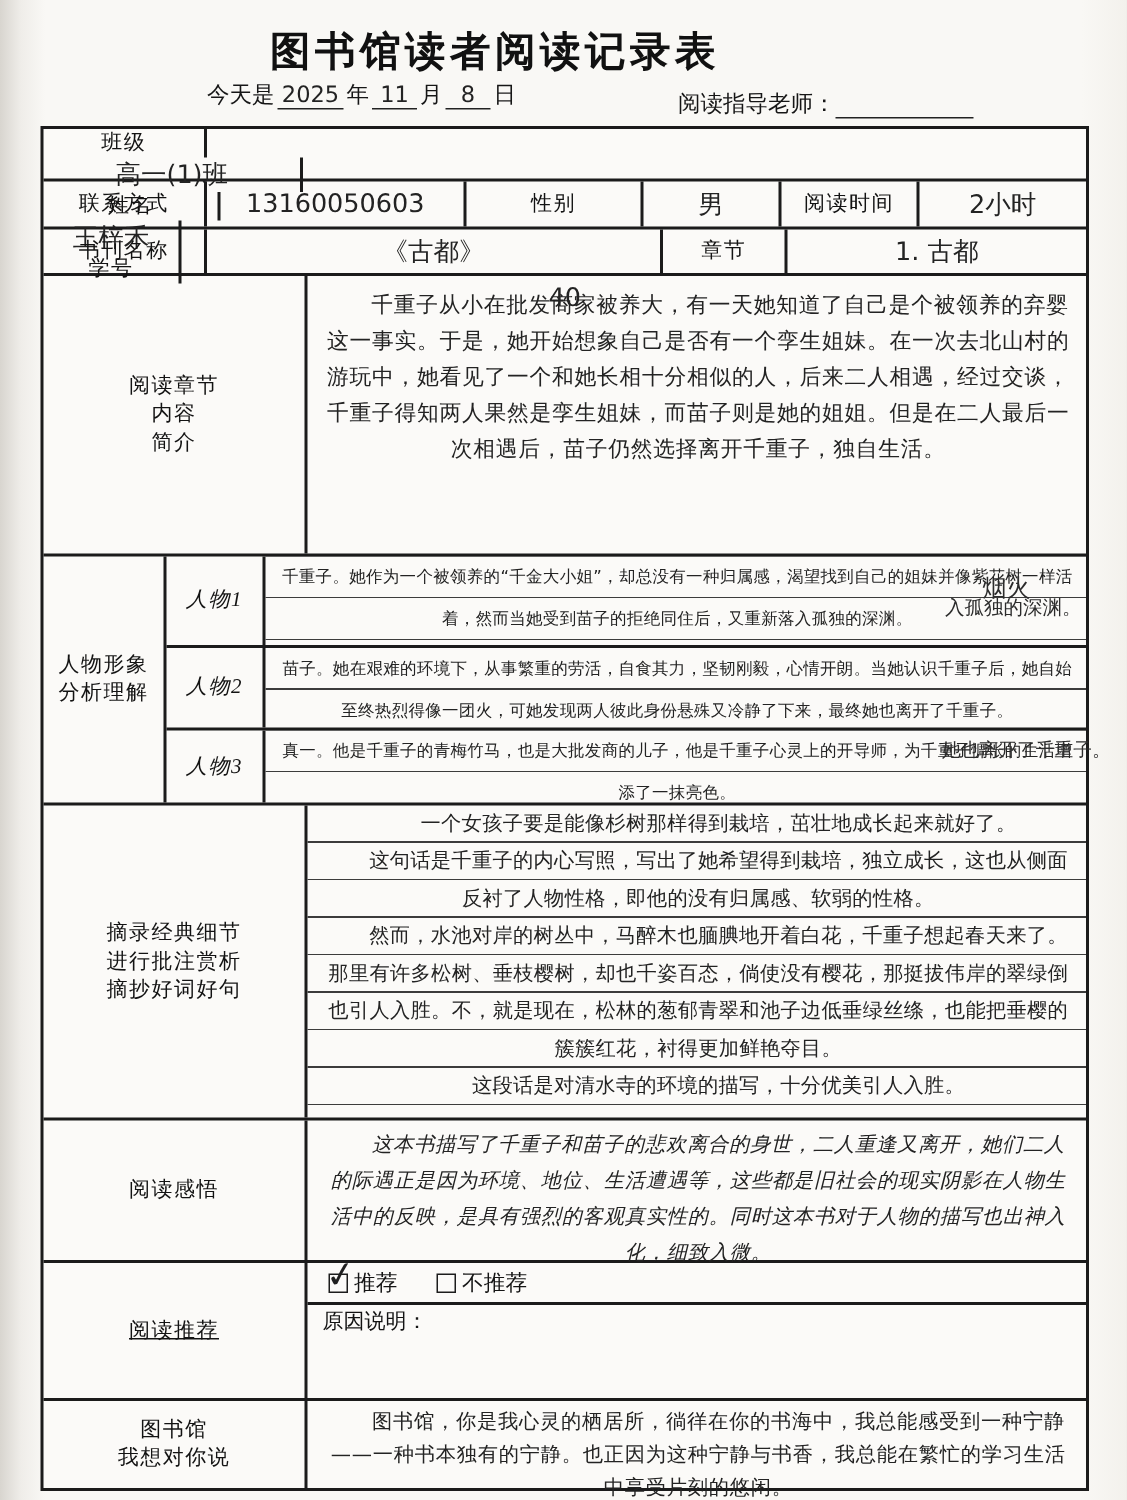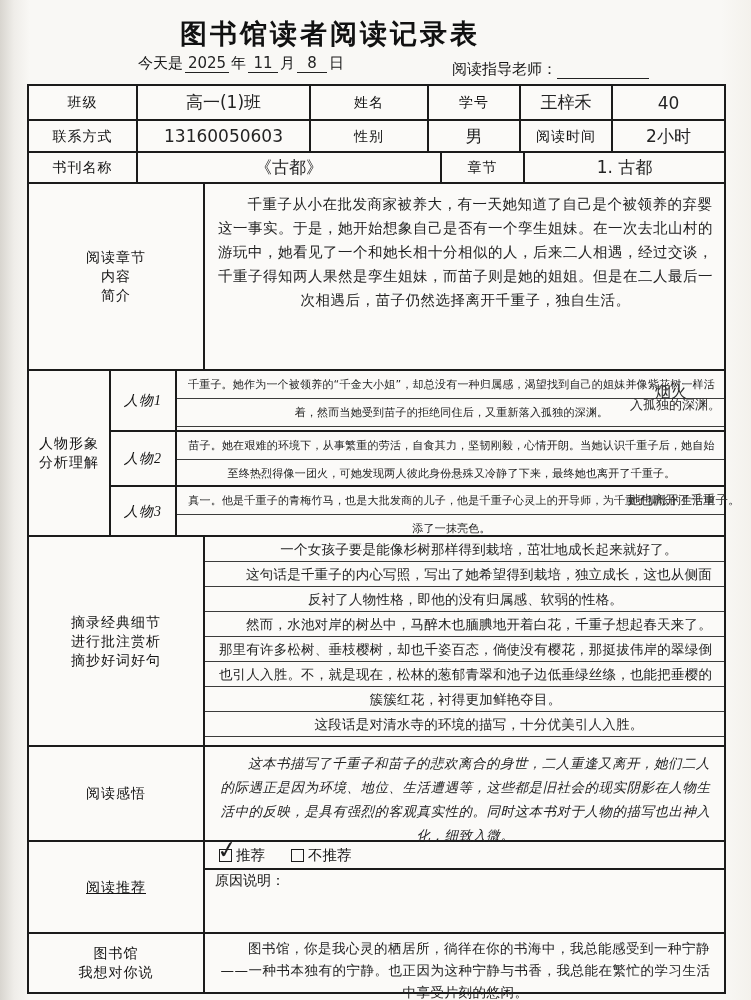--- a/index.html
+++ b/index.html
@@ -17,21 +17,21 @@
   .tblank{display:inline-block;width:92px;border-bottom:1.6px solid #222;height:14px;vertical-align:bottom;}
   .hw{font-family:"DejaVu Sans","Liberation Sans",sans-serif;color:#232323;font-weight:500;}
   .tbl{position:absolute;left:27px;top:84px;width:699px;border:2.5px solid #1b1b1b;box-sizing:border-box;background:rgba(255,255,255,0.35);}
   .row{display:flex;border-bottom:2px solid #1b1b1b;box-sizing:border-box;}
   .row:last-child{border-bottom:none;}
   .cell{border-right:2px solid #1b1b1b;box-sizing:border-box;display:flex;align-items:center;justify-content:center;overflow:visible;}
   .cell:last-child{border-right:none;}
   .lab{font-size:14px;color:#131313;letter-spacing:1px;text-align:center;line-height:19px;}
   .val{font-size:17px;}
   .wr{align-items:flex-start;justify-content:flex-start;text-align:center;display:block;}
-  .r1{height:35px;}.r2{height:32px;}.r3{height:31px;}
+  .r1{height:35px;flex-direction:column;}.r2{height:32px;}.r3{height:31px;}
   .w109{width:109px;flex:none;}.w173{width:173px;flex:none;}.w118{width:118px;flex:none;}
   .w92{width:92px;flex:none;}.w304{width:304px;flex:none;}.w83{width:83px;flex:none;}
   .w160{width:176px;flex:none;}.w82{width:82px;flex:none;}.w66{width:66px;flex:none;font-style:italic;}
   .fx{flex:1;min-width:0;}
   .r4{height:187px;}
   .para{font-size:14.5px;line-height:24px;padding:8px 10px 0 12px;text-indent:2em;letter-spacing:0.5px;}
   .r5sub{display:flex;border-bottom:2px solid #1b1b1b;box-sizing:border-box;}
   .r5sub:last-child{border-bottom:none;}
   .h61{height:61px;}.h55{height:55px;}.h48{height:48px;}
   .ruled28{background-image:repeating-linear-gradient(to bottom,transparent 0,transparent 27px,#3c3c3c 27px,#3c3c3c 28px);}
@@ -72,22 +72,22 @@
       <span>阅读指导老师：</span><span class="tblank"></span>
     </div>
   </div>
 
   <div class="tbl">
 
     <div class="row r1">
       <div class="cell lab w109">班级</div>
       <div class="cell val hw w173">高一(1)班</div>
       <div class="cell lab w118">姓名</div>
+      <div class="cell val hw w92">王梓禾</div>
       <div class="cell lab w92">学号</div>
-      <div class="cell val hw w92">王梓禾</div>
       <div class="cell val hw fx">40</div>
     </div>
 
     <div class="row r2">
       <div class="cell lab w109">联系方式</div>
       <div class="cell val hw w173">13160050603</div>
       <div class="cell lab w118">性别</div>
       <div class="cell val hw w92">男</div>
       <div class="cell lab w92">阅读时间</div>
       <div class="cell val hw fx">2小时</div>

